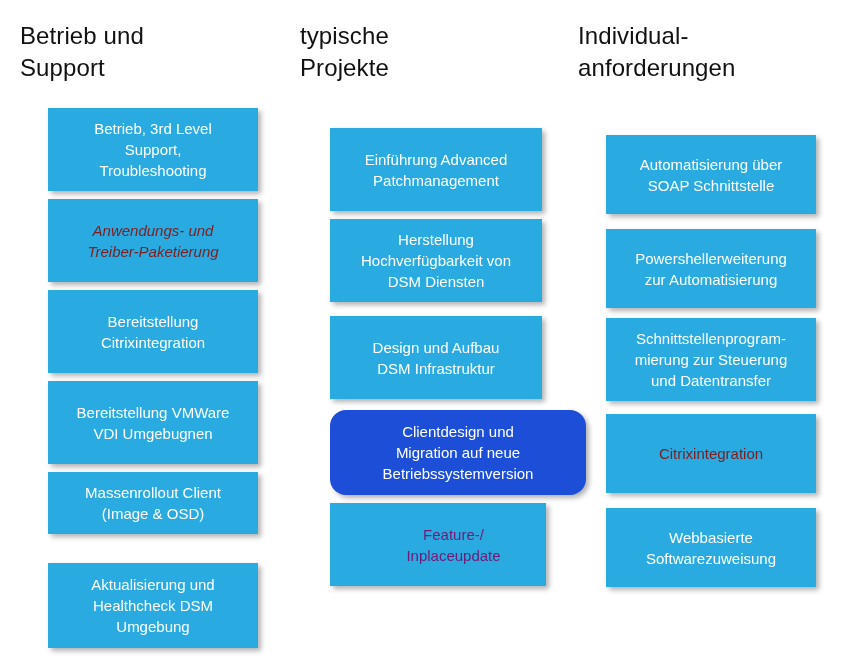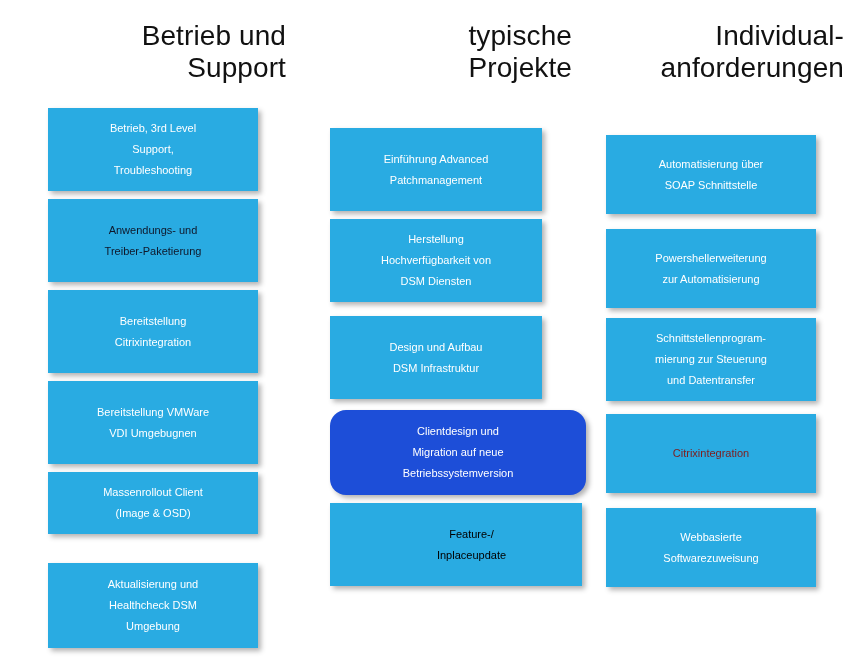--- a/index.html
+++ b/index.html
@@ -14,38 +14,38 @@
 
   .column{position:absolute;top:0;height:670px;}
   #col-0{left:20px;width:266px;}
   #col-1{left:300px;width:272px;}
   #col-2{left:578px;width:266px;}
 
   .col-header{
     position:absolute;
     left:0;right:0;
     top:20px;
-    text-align:right;
-    font-size:28px;
+    text-align:left;
+    font-size:24px;
     line-height:32px;
     color:#111111;
     font-weight:400;
     white-space:pre-line;
     letter-spacing:0.1px;
   }
 
   .box{
     position:absolute;
     background:#29abe2;
     color:#ffffff;
     display:flex;
     align-items:center;
     justify-content:center;
     text-align:center;
-    font-size:11px;
+    font-size:15px;
     line-height:21px;
     padding:2px 6px;
     box-sizing:border-box;
     white-space:pre-line;
     box-shadow:3px 3px 5px rgba(0,0,0,0.30);
   }
   .box-text{display:block;width:100%;white-space:pre-line;}
 </style>
 </head>
 <body>
@@ -64,42 +64,42 @@
 
   <div class="column" id="col-2">
     <div class="col-header">Individual-
 anforderungen</div>
   </div>
 
   <div id="boxes-layer">
       <div class="box" style="left: 48px; width: 210px; top: 108px; height: 83px; background: rgb(41, 171, 226); color: rgb(255, 255, 255);"><span class="box-text">Betrieb, 3rd Level
 Support,
 Troubleshooting</span></div>
-      <div class="box" style="left: 48px; width: 210px; top: 199px; height: 83px; background: rgb(41, 171, 226); color: #0f172a;"><span class="box-text">Anwendungs- und
+      <div class="box" style="left: 48px; width: 210px; top: 199px; height: 83px; background: rgb(41, 171, 226); color: #7f1d1d; font-style: italic;"><span class="box-text">Anwendungs- und
 Treiber-Paketierung</span></div>
       <div class="box" style="left: 48px; width: 210px; top: 290px; height: 83px; background: rgb(41, 171, 226); color: rgb(255, 255, 255);"><span class="box-text">Bereitstellung
 Citrixintegration</span></div>
       <div class="box" style="left: 48px; width: 210px; top: 381px; height: 83px; background: rgb(41, 171, 226); color: rgb(255, 255, 255);"><span class="box-text">Bereitstellung VMWare
 VDI Umgebugnen</span></div>
       <div class="box" style="left: 48px; width: 210px; top: 472px; height: 62px; background: rgb(41, 171, 226); color: rgb(255, 255, 255);"><span class="box-text">Massenrollout Client
 (Image &amp; OSD)</span></div>
       <div class="box" style="left: 48px; width: 210px; top: 563px; height: 85px; background: rgb(41, 171, 226); color: rgb(255, 255, 255);"><span class="box-text">Aktualisierung und
 Healthcheck DSM
 Umgebung</span></div>
       <div class="box" style="left: 330px; width: 212px; top: 128px; height: 83px; background: rgb(41, 171, 226); color: rgb(255, 255, 255);"><span class="box-text">Einführung Advanced
 Patchmanagement</span></div>
       <div class="box" style="left: 330px; width: 212px; top: 219px; height: 83px; background: rgb(41, 171, 226); color: rgb(255, 255, 255);"><span class="box-text">Herstellung
 Hochverfügbarkeit von
 DSM Diensten</span></div>
       <div class="box" style="left: 330px; width: 212px; top: 316px; height: 83px; background: rgb(41, 171, 226); color: rgb(255, 255, 255);"><span class="box-text">Design und Aufbau
 DSM Infrastruktur</span></div>
       <div class="box" style="left: 330px; width: 256px; top: 410px; height: 85px; background: #1d4ed8; color: rgb(255, 255, 255); border-radius: 16px;"><span class="box-text">Clientdesign und
 Migration auf neue
 Betriebssystemversion</span></div>
-      <div class="box" style="left: 330px; width: 252px; top: 503px; height: 83px; background: rgb(41, 171, 226); color: #000000; padding-left: 37px;"><span class="box-text">Feature-/
+      <div class="box" style="left: 330px; width: 216px; top: 503px; height: 83px; background: rgb(41, 171, 226); color: #701a75; padding-left: 37px;"><span class="box-text">Feature-/
 Inplaceupdate</span></div>
       <div class="box" style="left: 606px; width: 210px; top: 135px; height: 79px; background: rgb(41, 171, 226); color: rgb(255, 255, 255);"><span class="box-text">Automatisierung über
 SOAP Schnittstelle</span></div>
       <div class="box" style="left: 606px; width: 210px; top: 229px; height: 79px; background: rgb(41, 171, 226); color: rgb(255, 255, 255);"><span class="box-text">Powershellerweiterung
 zur Automatisierung</span></div>
       <div class="box" style="left: 606px; width: 210px; top: 318px; height: 83px; background: rgb(41, 171, 226); color: rgb(255, 255, 255);"><span class="box-text">Schnittstellenprogram-
 mierung zur Steuerung
 und Datentransfer</span></div>
       <div class="box" style="left: 606px; width: 210px; top: 414px; height: 79px; background: rgb(41, 171, 226); color: #7f1d1d;"><span class="box-text">Citrixintegration</span></div>
       <div class="box" style="left: 606px; width: 210px; top: 508px; height: 79px; background: rgb(41, 171, 226); color: rgb(255, 255, 255);"><span class="box-text">Webbasierte

